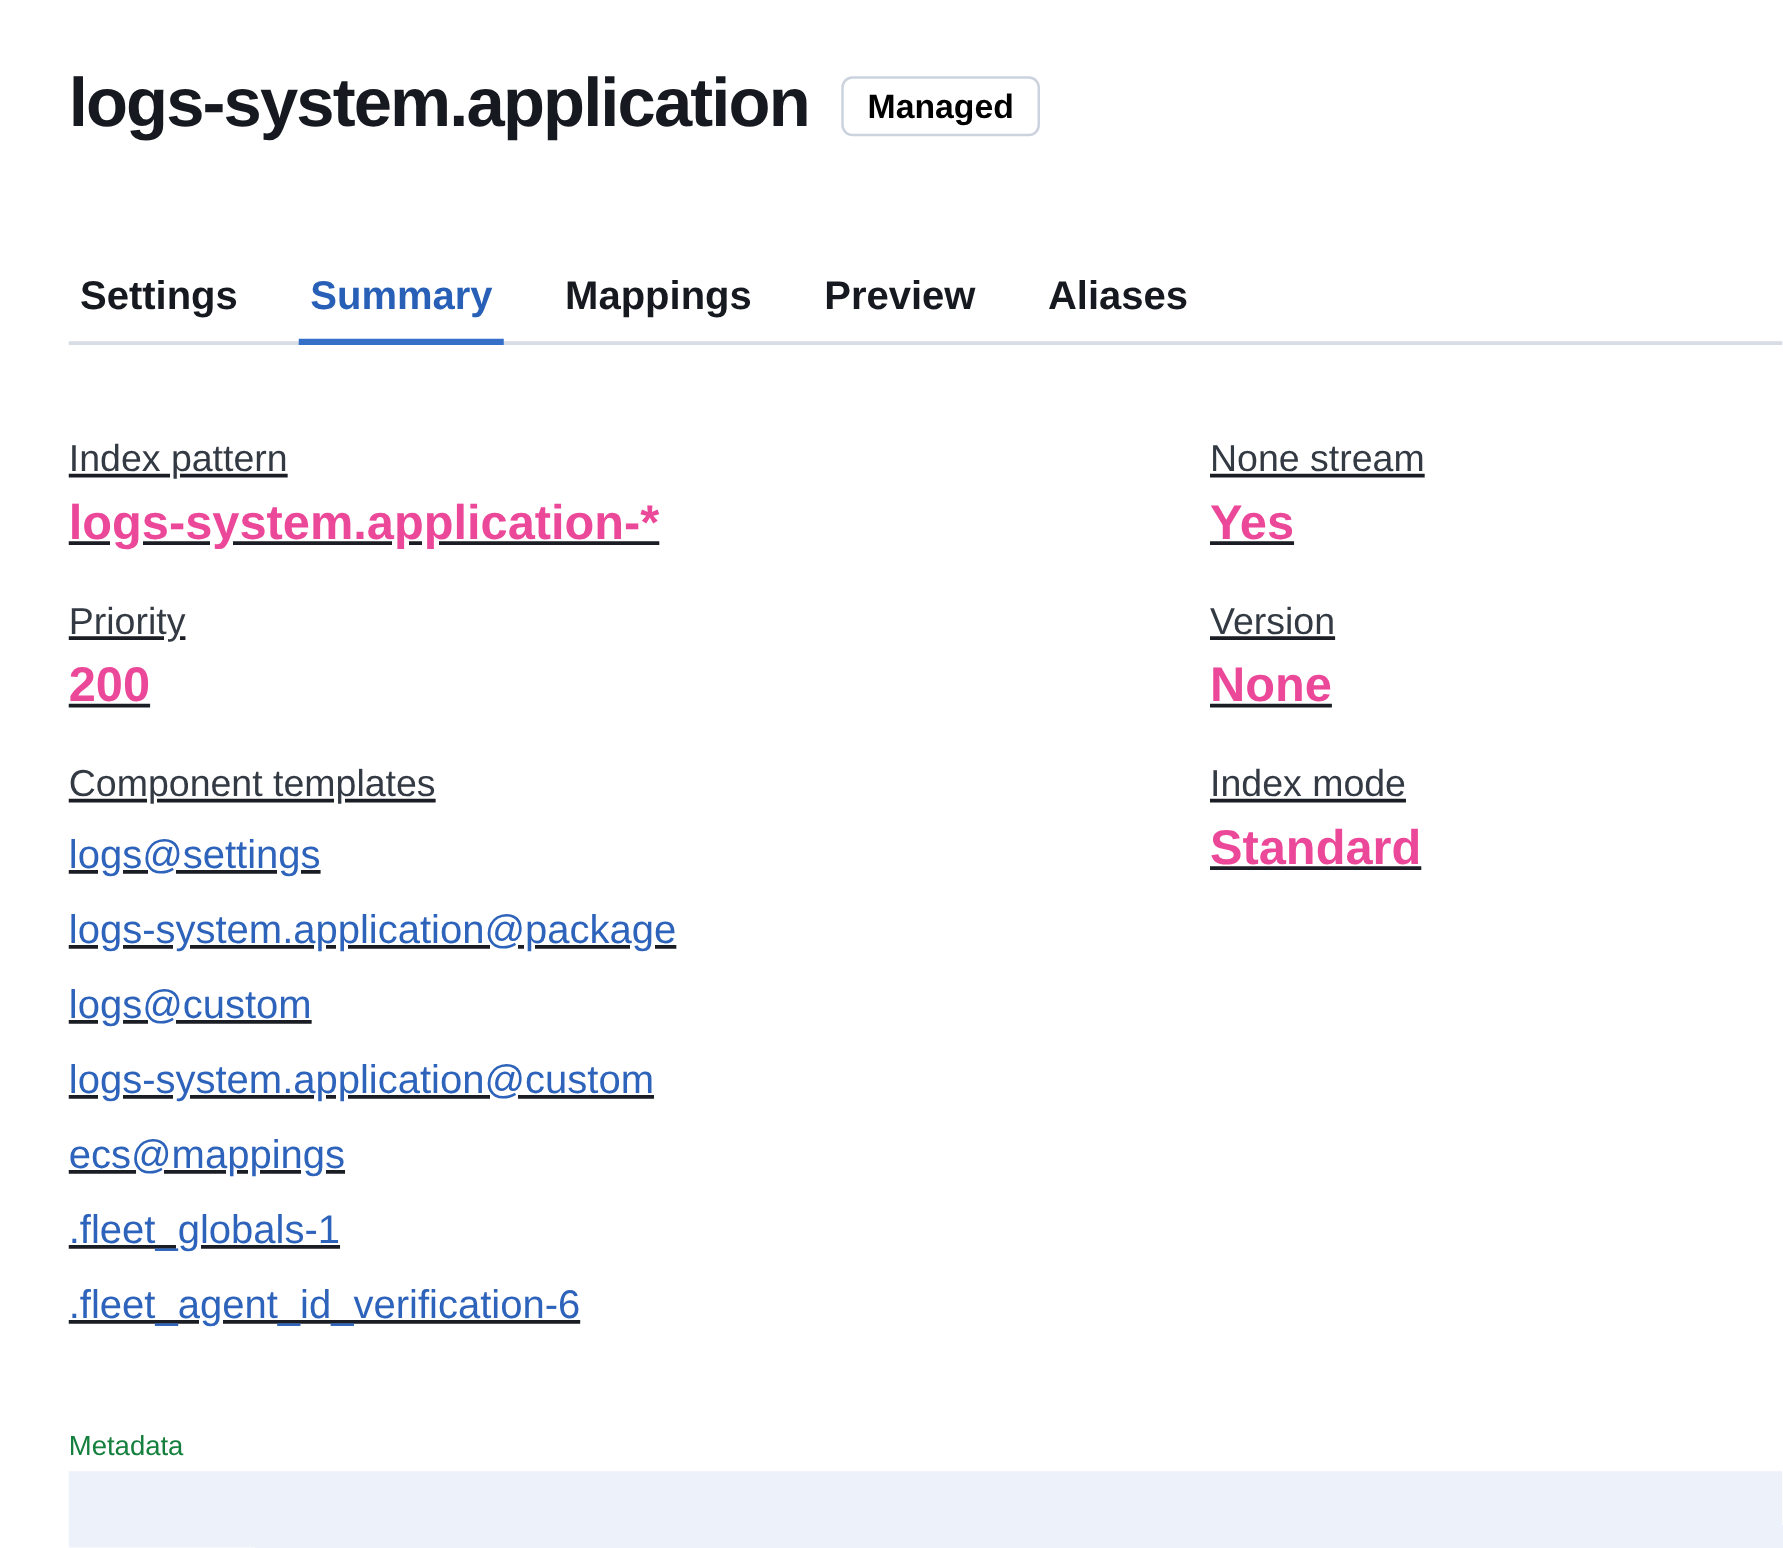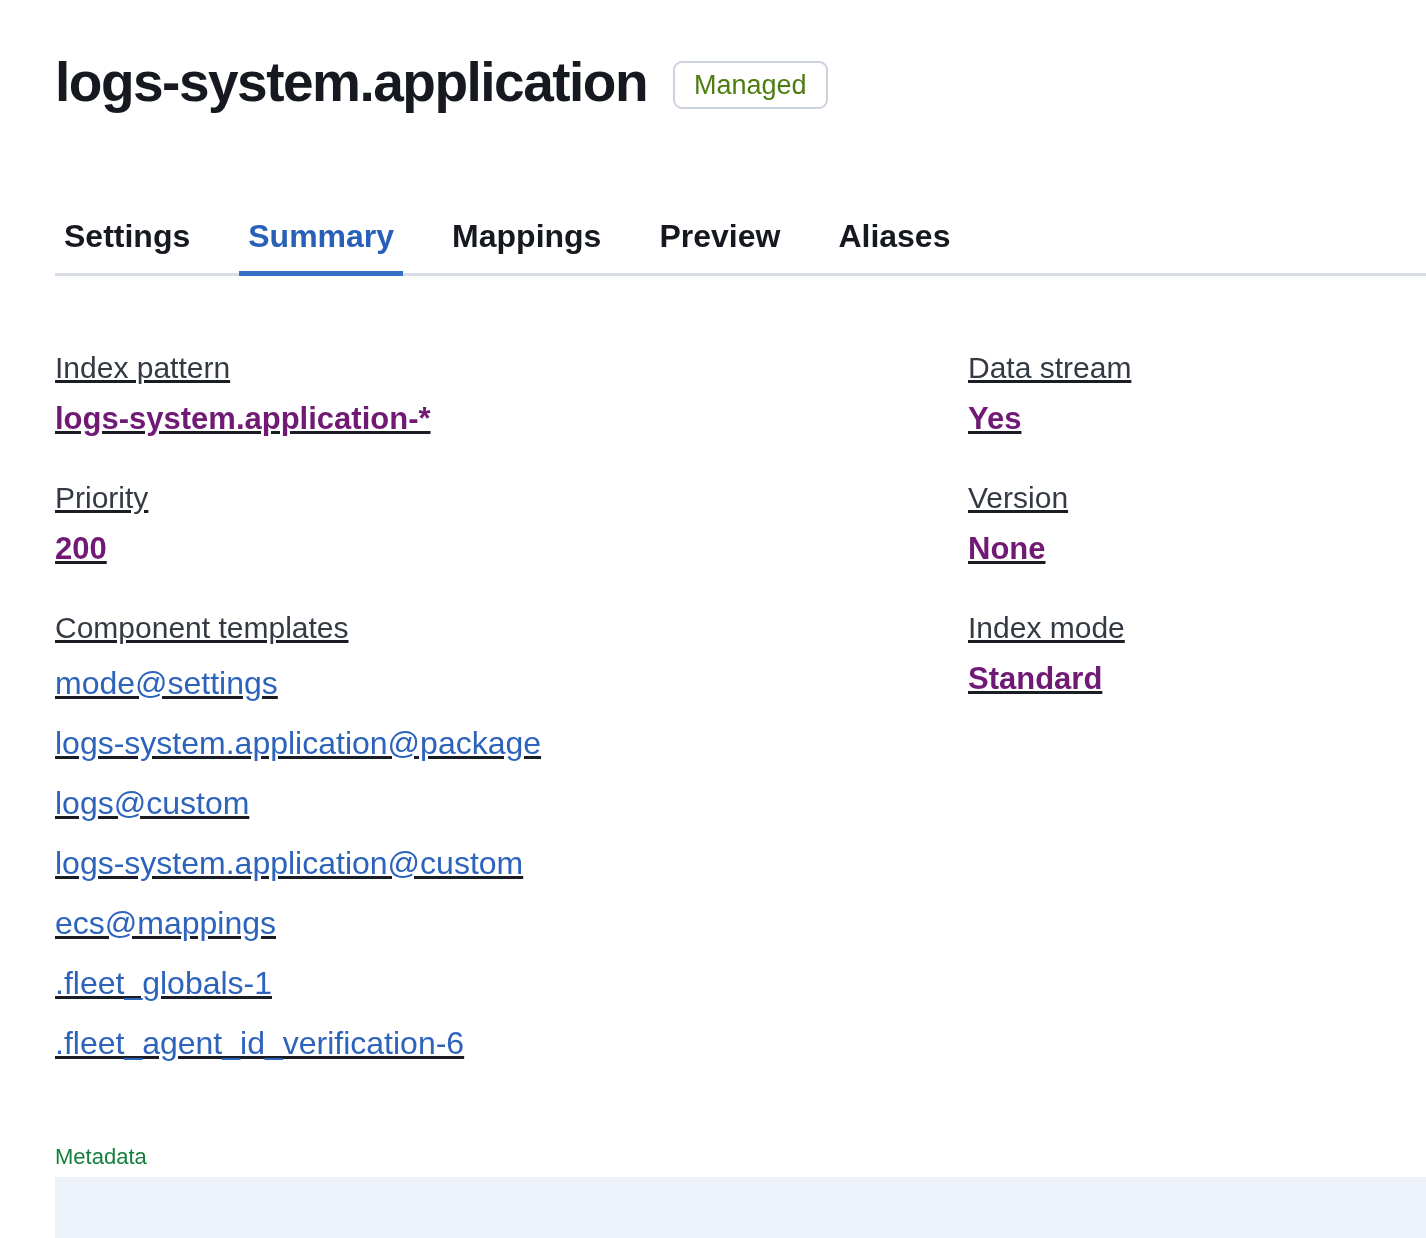--- a/index.html
+++ b/index.html
@@ -18,22 +18,22 @@
   .page-title {
     font-size: 55px;
     font-weight: 700;
     letter-spacing: -1.5px;
     line-height: 68px;
     color: #16191f;
   }
   .managed-badge {
     display: inline-block;
     font-size: 27px;
-    font-weight: 400;
-    color: #4d7c0f;
+    font-weight: 700;
+    color: #000000;
     background: #ffffff;
     border: 2px solid #ccd3df;
     border-radius: 9px;
     padding: 5px 19px;
     line-height: 34px;
     margin-top: 6px;
   }
 
   
   .tabs {
@@ -67,24 +67,24 @@
     grid-template-columns: 913px 1fr;
   }
   .group { margin-bottom: 28px; text-decoration: underline; }
   .field-label {
     font-size: 30px;
     line-height: 50px;
     color: #343a43;
     font-weight: 400;
   }
   .field-value {
-    font-size: 31px;
+    font-size: 39px;
     line-height: 52px;
     font-weight: 700;
-    color: #701a75;
+    color: #ec4899;
   }
   .links { display: flex; flex-direction: column; }
   .tpl-link {
     font-size: 32px;
     line-height: 60px;
     color: #2d63ba;
     text-decoration: none;
     width: fit-content;
   }
 
@@ -131,36 +131,36 @@
       </div>
 
       <div class="group">
         <div class="field-label">Priority</div>
         <div class="field-value">200</div>
       </div>
 
       <div class="group">
         <div class="field-label">Component templates</div>
         <div class="links">
-          <a href="#" class="tpl-link">mode@settings</a>
+          <a href="#" class="tpl-link">logs@settings</a>
           <a href="#" class="tpl-link">logs-system.application@package</a>
           <a href="#" class="tpl-link">logs@custom</a>
           <a href="#" class="tpl-link">logs-system.application@custom</a>
           <a href="#" class="tpl-link">ecs@mappings</a>
           <a href="#" class="tpl-link">.fleet_globals-1</a>
           <a href="#" class="tpl-link">.fleet_agent_id_verification-6</a>
         </div>
       </div>
 
     </div>
 
     <div class="col-right">
 
       <div class="group">
-        <div class="field-label">Data stream</div>
+        <div class="field-label">None stream</div>
         <div class="field-value">Yes</div>
       </div>
 
       <div class="group">
         <div class="field-label">Version</div>
         <div class="field-value">None</div>
       </div>
 
       <div class="group">
         <div class="field-label">Index mode</div>

